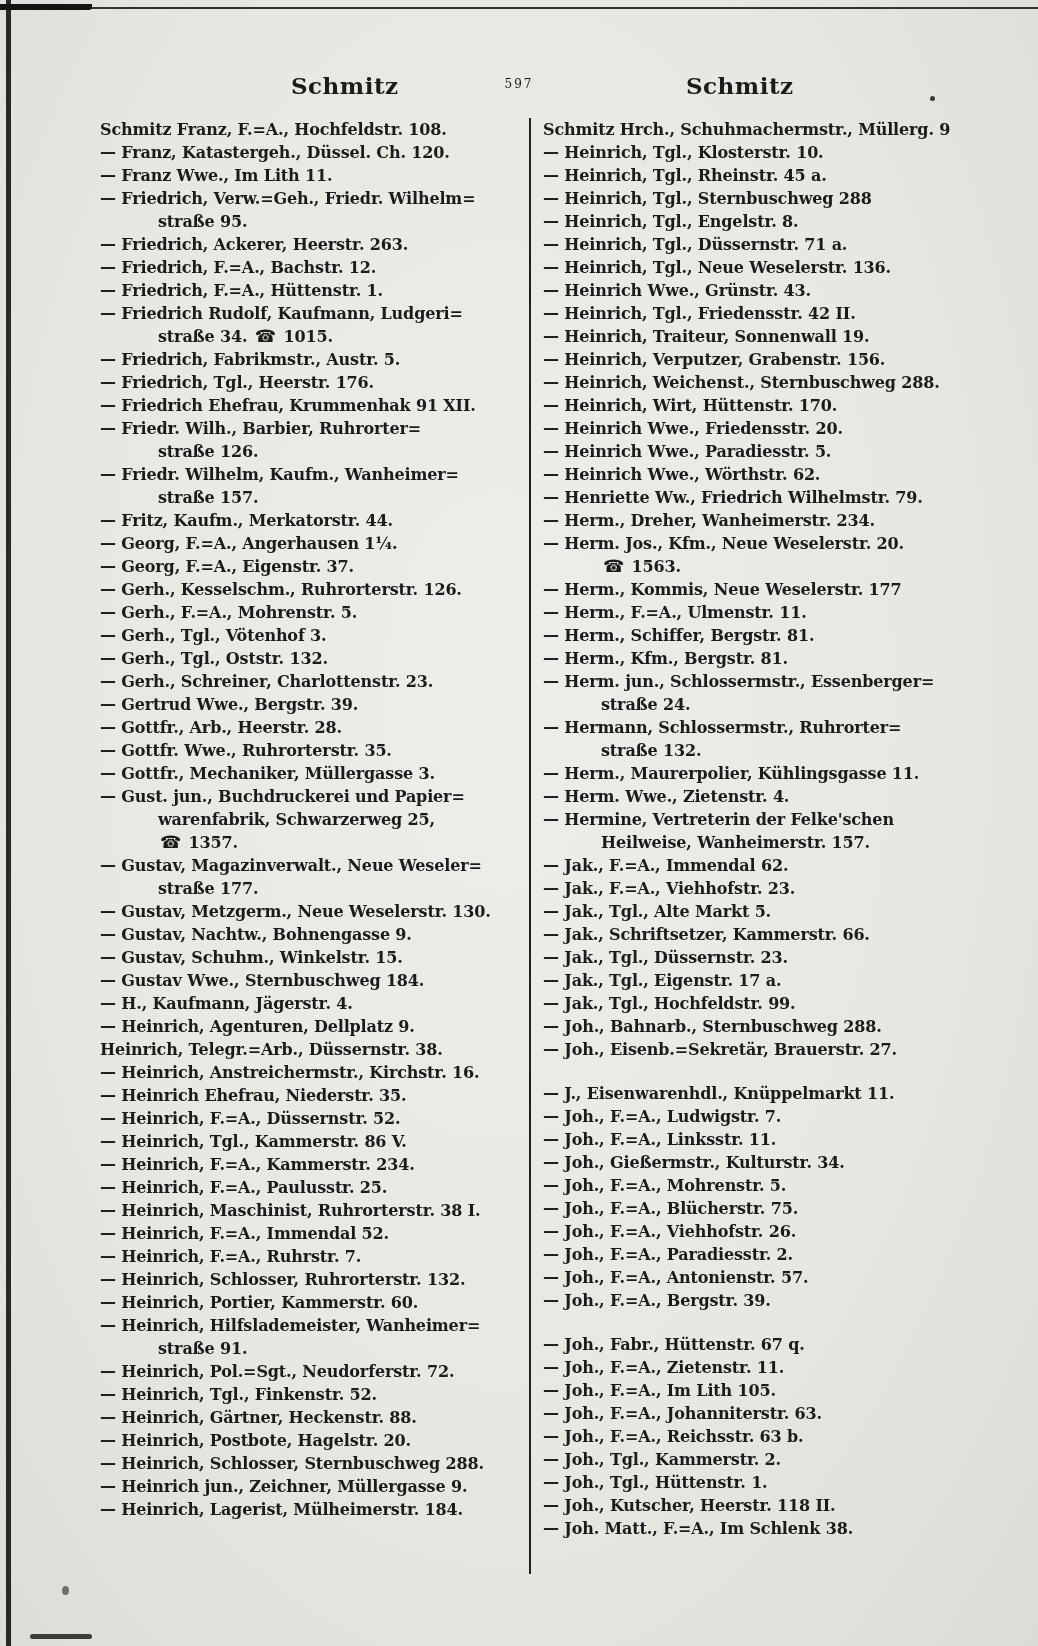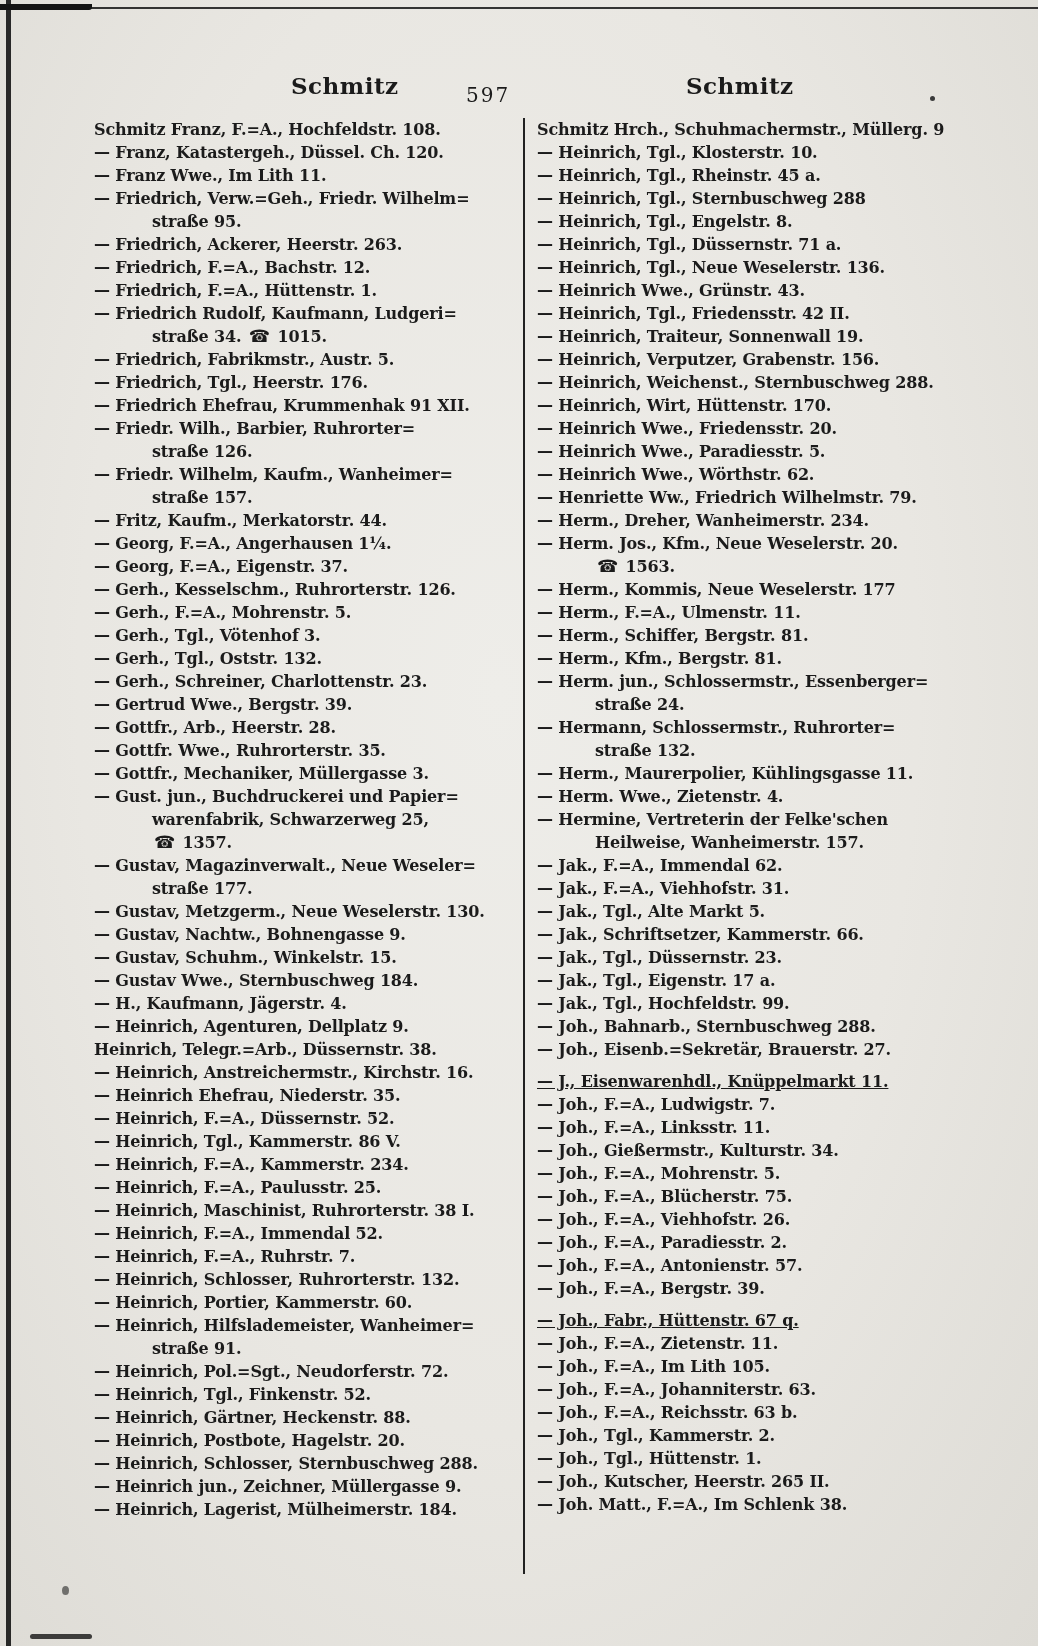--- a/index.html
+++ b/index.html
@@ -11,34 +11,34 @@
     background: radial-gradient(ellipse at 48% 42%, #eeede9 0%, #e9e7e2 55%, #ddDBd5 100%);
     color:#1b1b1b;
     font-family:"DejaVu Serif", serif;
     font-weight:700;
     overflow:hidden;
   }
 
   
   .header { position:absolute; top:72px; left:0; width:100%; height:32px; }
   .header-left  { position:absolute; left:291px; top:0; font-size:23px; letter-spacing:.5px; }
-  .header-num   { position:absolute; left:466px; top:11px; width:106px; 
-                  font-weight:400; font-size:20px; letter-spacing:2px; }
+  .header-num   { position:absolute; left:466px; top:5px; width:106px; text-align:center;
+                  font-weight:400; font-size:12px; letter-spacing:2px; }
   .header-right { position:absolute; left:686px; top:0; font-size:23px; letter-spacing:.5px; }
 
   
-  .columns { position:absolute; top:118px; left:94px; display:flex; align-items:stretch;
+  .columns { position:absolute; top:118px; left:100px; display:flex; align-items:stretch;
              min-height:1456px; }
   .col { font-size:16px; line-height:23px; letter-spacing:-0.15px; text-align:justify; }
   .col.left  { width:412px; }
   .col.right { width:416px; margin-left:12px; }
   .divider { width:2px; background:#212121; margin-left:17px; flex:none; }
 
   .entry { padding-left:58px; text-indent:-58px; }
-  .entry.gap { margin-top:9px;text-decoration:underline; }
+  .entry.gap { margin-top:21px; }
 
   .tel { font-family:"DejaVu Sans", sans-serif; font-weight:400; font-size:17px;
          letter-spacing:0; padding:0 2px; }
 
   
   .artifact { position:absolute; background:#141414; }
   .a-top       { left:0; top:7px; width:1038px; height:2px; opacity:.85; }
   .a-top-left  { left:0; top:4px; width:92px; height:6px; border-radius:0 0 3px 0; }
   .a-left-band { left:6px; top:0; width:5px; height:1646px; opacity:.9; }
   .a-bottom    { left:30px; top:1634px; width:62px; height:5px; border-radius:3px; opacity:.8; }
@@ -143,21 +143,21 @@
         <div class="entry">— Herm., Kommis, Neue Weselerstr. 177</div>
         <div class="entry">— Herm., F.=A., Ulmenstr. 11.</div>
         <div class="entry">— Herm., Schiffer, Bergstr. 81.</div>
         <div class="entry">— Herm., Kfm., Bergstr. 81.</div>
         <div class="entry">— Herm. jun., Schlossermstr., Essenberger=<br>straße 24.</div>
         <div class="entry">— Hermann, Schlossermstr., Ruhrorter=<br>straße 132.</div>
         <div class="entry">— Herm., Maurerpolier, Kühlingsgasse 11.</div>
         <div class="entry">— Herm. Wwe., Zietenstr. 4.</div>
         <div class="entry">— Hermine, Vertreterin der Felke'schen<br>Heilweise, Wanheimerstr. 157.</div>
         <div class="entry">— Jak., F.=A., Immendal 62.</div>
-        <div class="entry">— Jak., F.=A., Viehhofstr. 31.</div>
+        <div class="entry">— Jak., F.=A., Viehhofstr. 23.</div>
         <div class="entry">— Jak., Tgl., Alte Markt 5.</div>
         <div class="entry">— Jak., Schriftsetzer, Kammerstr. 66.</div>
         <div class="entry">— Jak., Tgl., Düssernstr. 23.</div>
         <div class="entry">— Jak., Tgl., Eigenstr. 17 a.</div>
         <div class="entry">— Jak., Tgl., Hochfeldstr. 99.</div>
         <div class="entry">— Joh., Bahnarb., Sternbuschweg 288.</div>
         <div class="entry">— Joh., Eisenb.=Sekretär, Brauerstr. 27.</div>
         <div class="entry gap">— J., Eisenwarenhdl., Knüppelmarkt 11.</div>
         <div class="entry">— Joh., F.=A., Ludwigstr. 7.</div>
         <div class="entry">— Joh., F.=A., Linksstr. 11.</div>
@@ -168,18 +168,18 @@
         <div class="entry">— Joh., F.=A., Paradiesstr. 2.</div>
         <div class="entry">— Joh., F.=A., Antonienstr. 57.</div>
         <div class="entry">— Joh., F.=A., Bergstr. 39.</div>
         <div class="entry gap">— Joh., Fabr., Hüttenstr. 67 q.</div>
         <div class="entry">— Joh., F.=A., Zietenstr. 11.</div>
         <div class="entry">— Joh., F.=A., Im Lith 105.</div>
         <div class="entry">— Joh., F.=A., Johanniterstr. 63.</div>
         <div class="entry">— Joh., F.=A., Reichsstr. 63 b.</div>
         <div class="entry">— Joh., Tgl., Kammerstr. 2.</div>
         <div class="entry">— Joh., Tgl., Hüttenstr. 1.</div>
-        <div class="entry">— Joh., Kutscher, Heerstr. 265 II.</div>
+        <div class="entry">— Joh., Kutscher, Heerstr. 118 II.</div>
         <div class="entry">— Joh. Matt., F.=A., Im Schlenk 38.</div>
       </div>
   </div>
 
 </div>
 
 </body></html>

